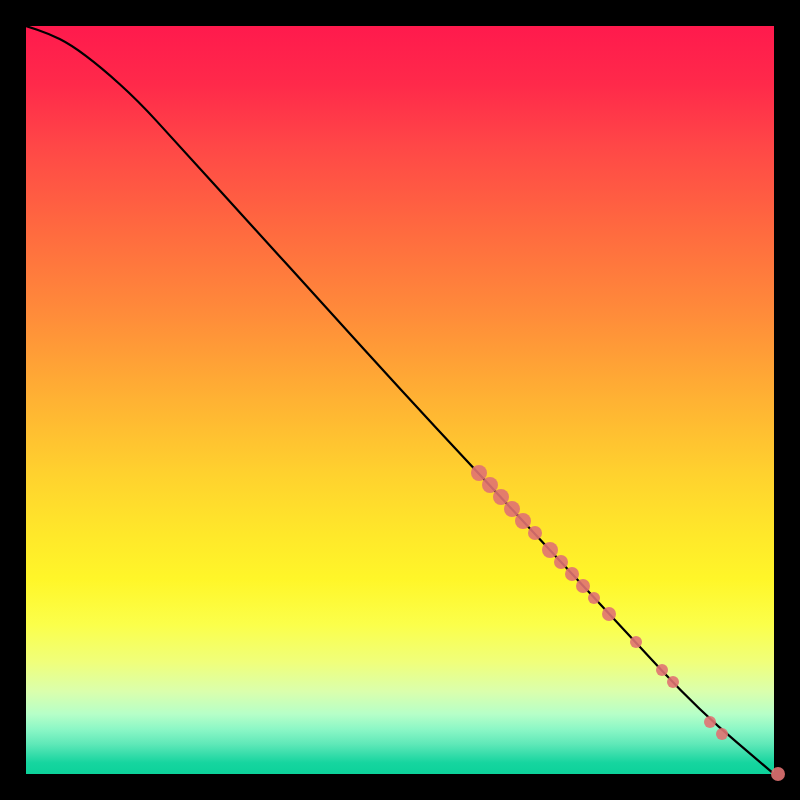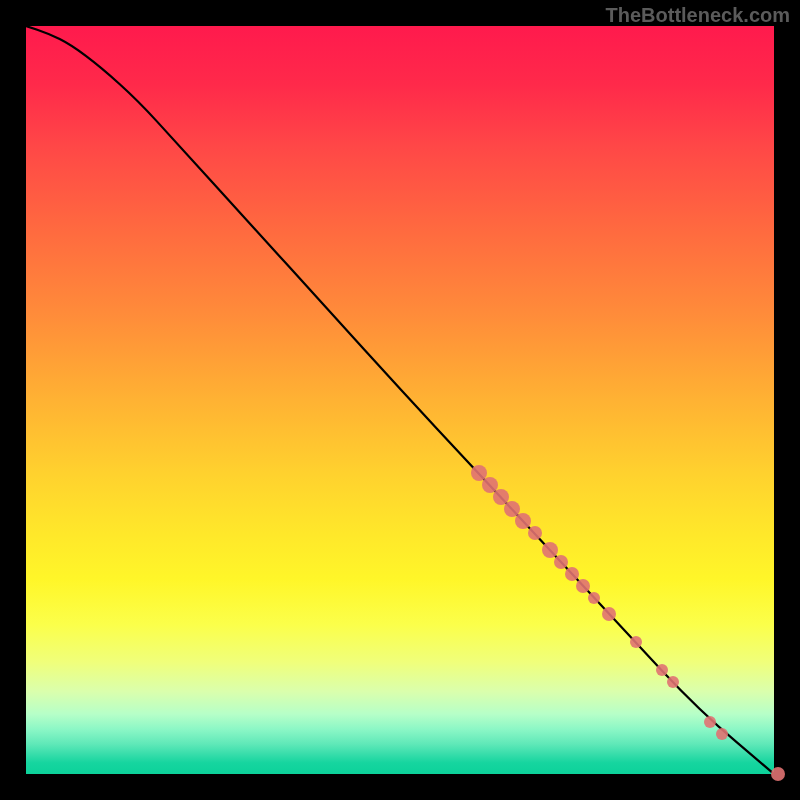--- a/index.html
+++ b/index.html
@@ -59,21 +59,20 @@
     border-radius: 50%;
     background: #e07272;
     opacity: 0.9;
     transform: translate(-50%, -50%);
   }
 </style>
 </head>
 <body>
 
 <div class="stage">
-  <div class="attribution">TheBottleneck.com</div>
   <div class="plot-area">
     <svg class="curve" viewBox="0 0 748 748" preserveAspectRatio="none">
       <path id="curve-path" fill="none" stroke="#000000" stroke-width="2.2" stroke-linecap="round" stroke-linejoin="round" d="M 0.00 0.00 Q 0.00 0.00 11.22 3.74 Q 22.44 7.48 33.66 13.09 Q 44.88 18.70 59.84 29.92 Q 74.80 41.14 93.50 57.97 Q 112.20 74.80 130.90 95.37 Q 149.60 115.94 187.00 157.08 Q 224.40 198.22 261.80 239.36 Q 299.20 280.50 336.60 321.64 Q 374.00 362.78 411.40 403.17 Q 448.80 443.56 486.20 483.58 Q 523.60 523.60 561.00 563.99 Q 598.40 604.38 635.80 644.40 Q 673.20 684.42 710.60 716.21 L 748.00 748.00"></path>
     </svg>
     <div id="markers-layer">
         <div class="marker" style="left: 452.54px; top: 447.304px; width: 16px; height: 16px; background: rgb(224, 114, 114);"></div>
         <div class="marker" style="left: 463.76px; top: 459.272px; width: 16px; height: 16px; background: rgb(224, 114, 114);"></div>
         <div class="marker" style="left: 474.98px; top: 471.24px; width: 16px; height: 16px; background: rgb(224, 114, 114);"></div>
         <div class="marker" style="left: 486.2px; top: 483.208px; width: 16px; height: 16px; background: rgb(224, 114, 114);"></div>
         <div class="marker" style="left: 497.42px; top: 495.176px; width: 16px; height: 16px; background: rgb(224, 114, 114);"></div>

